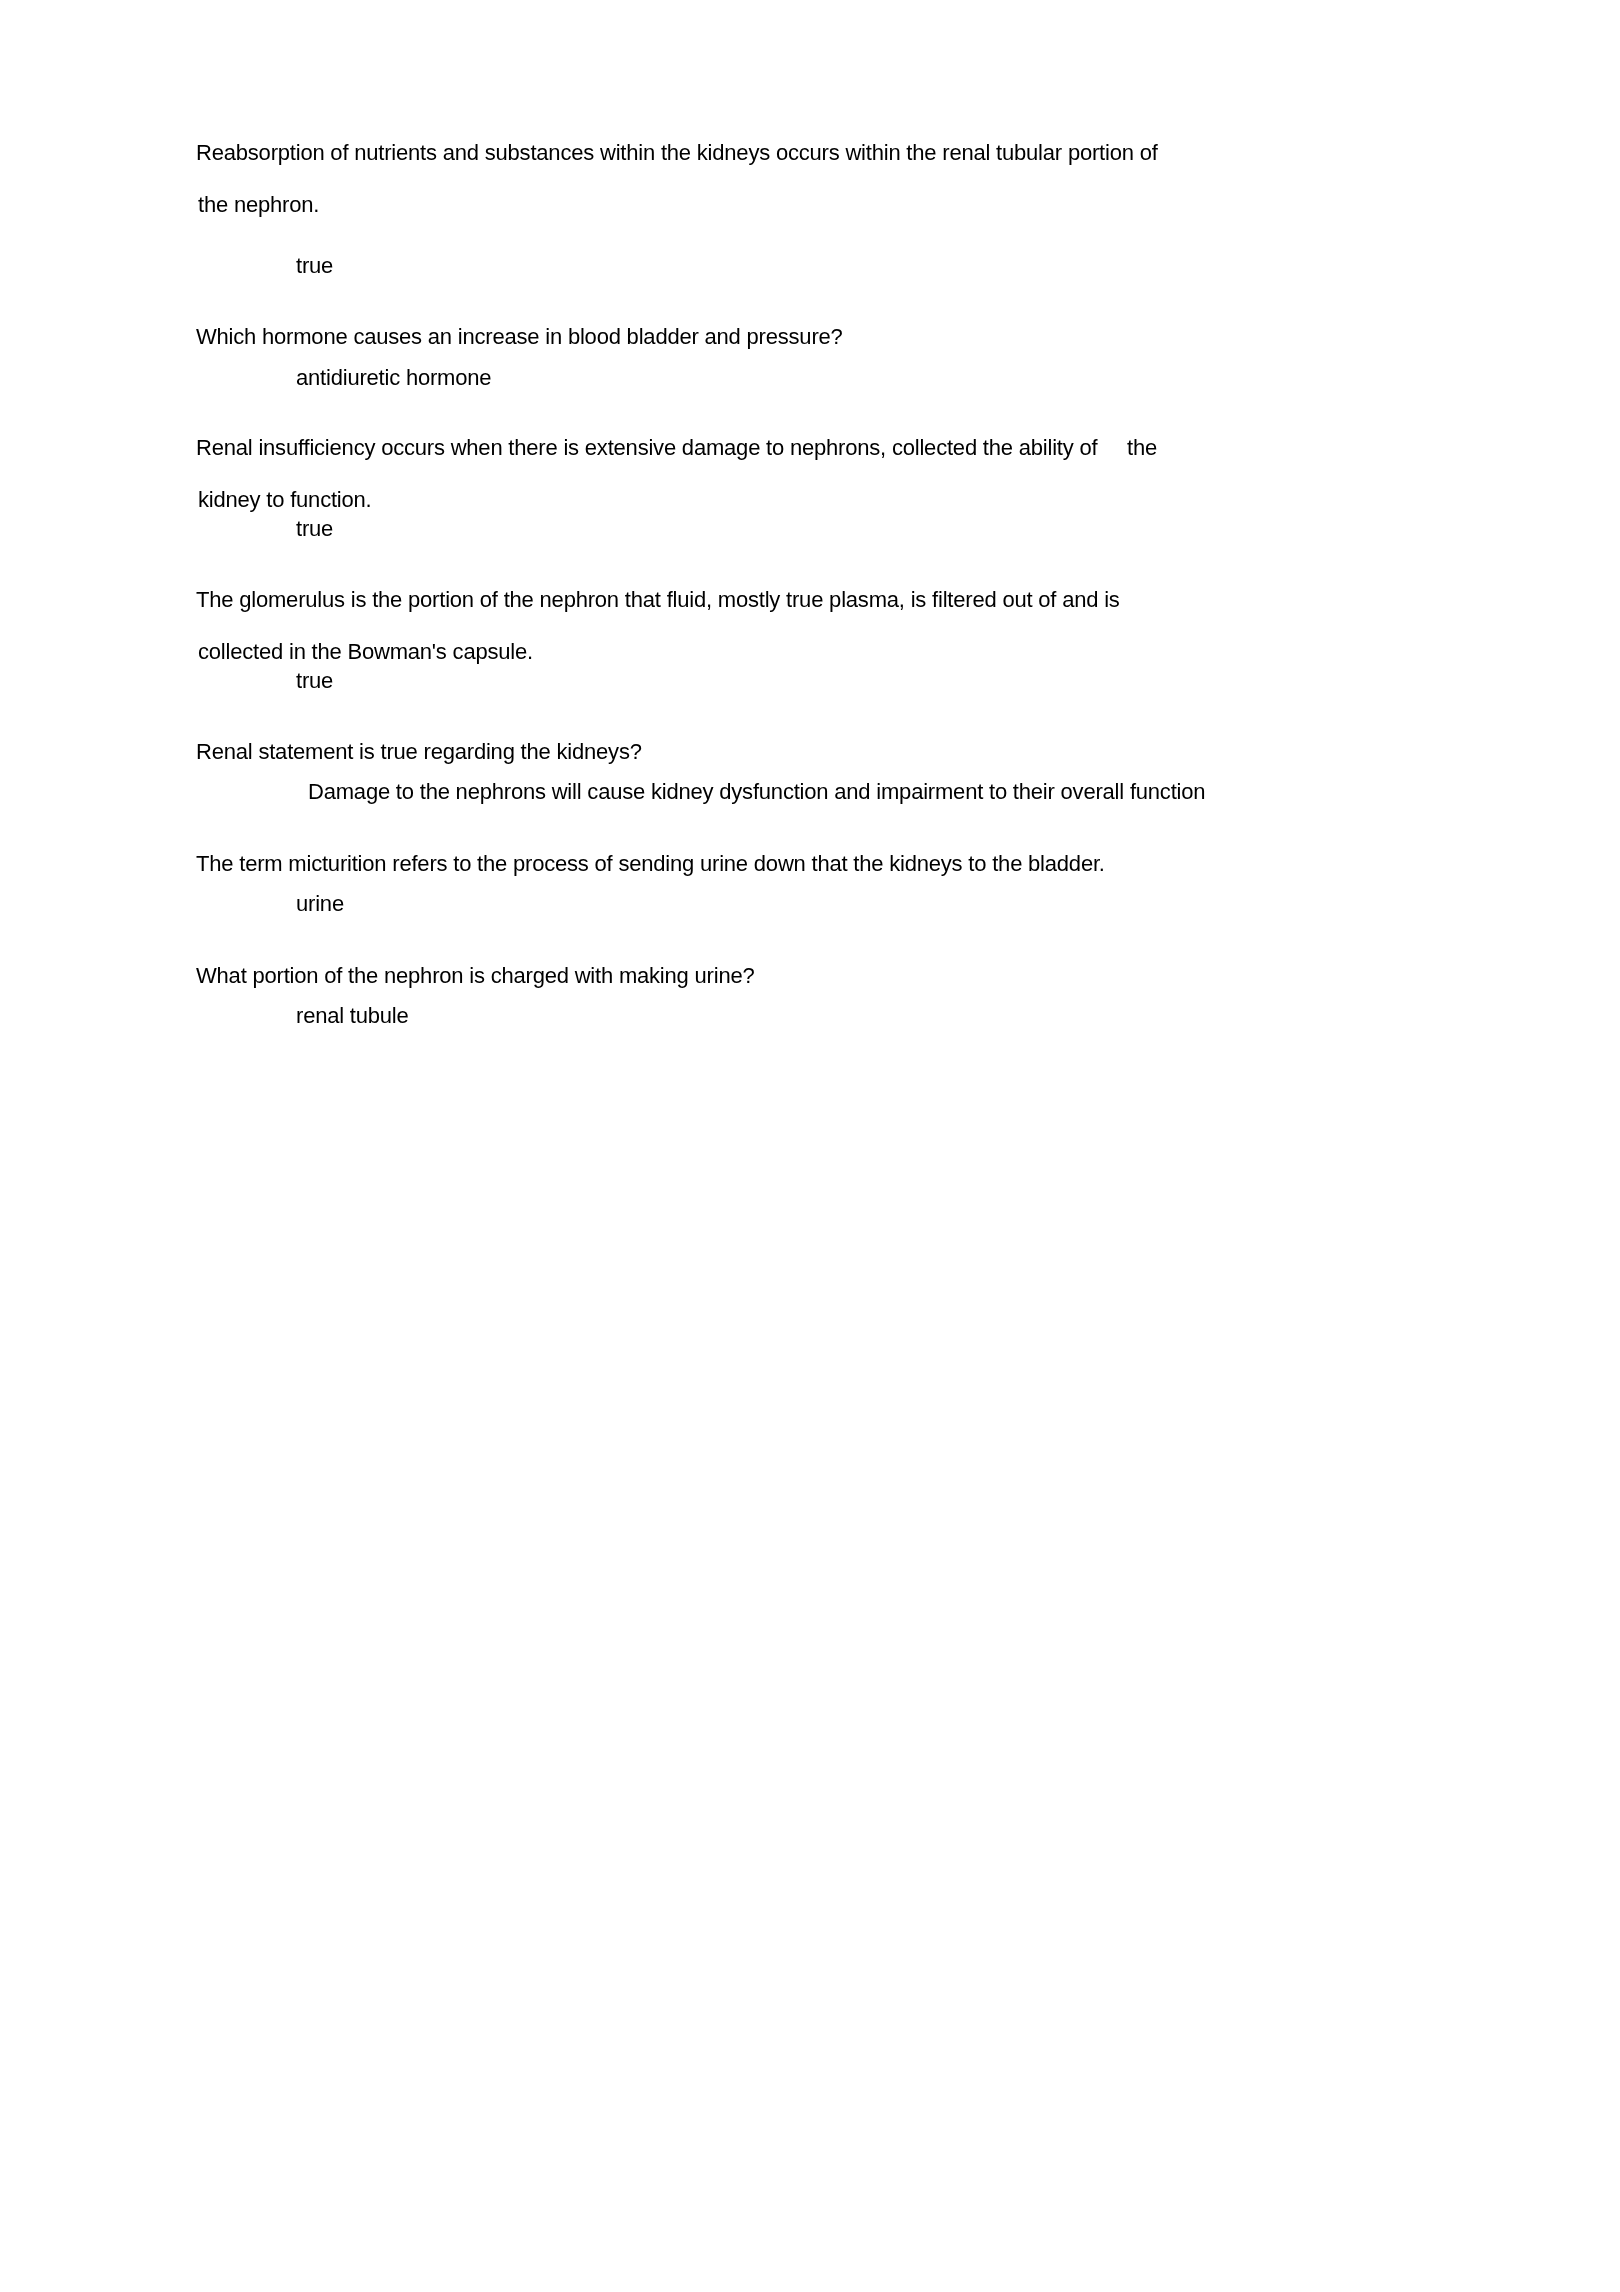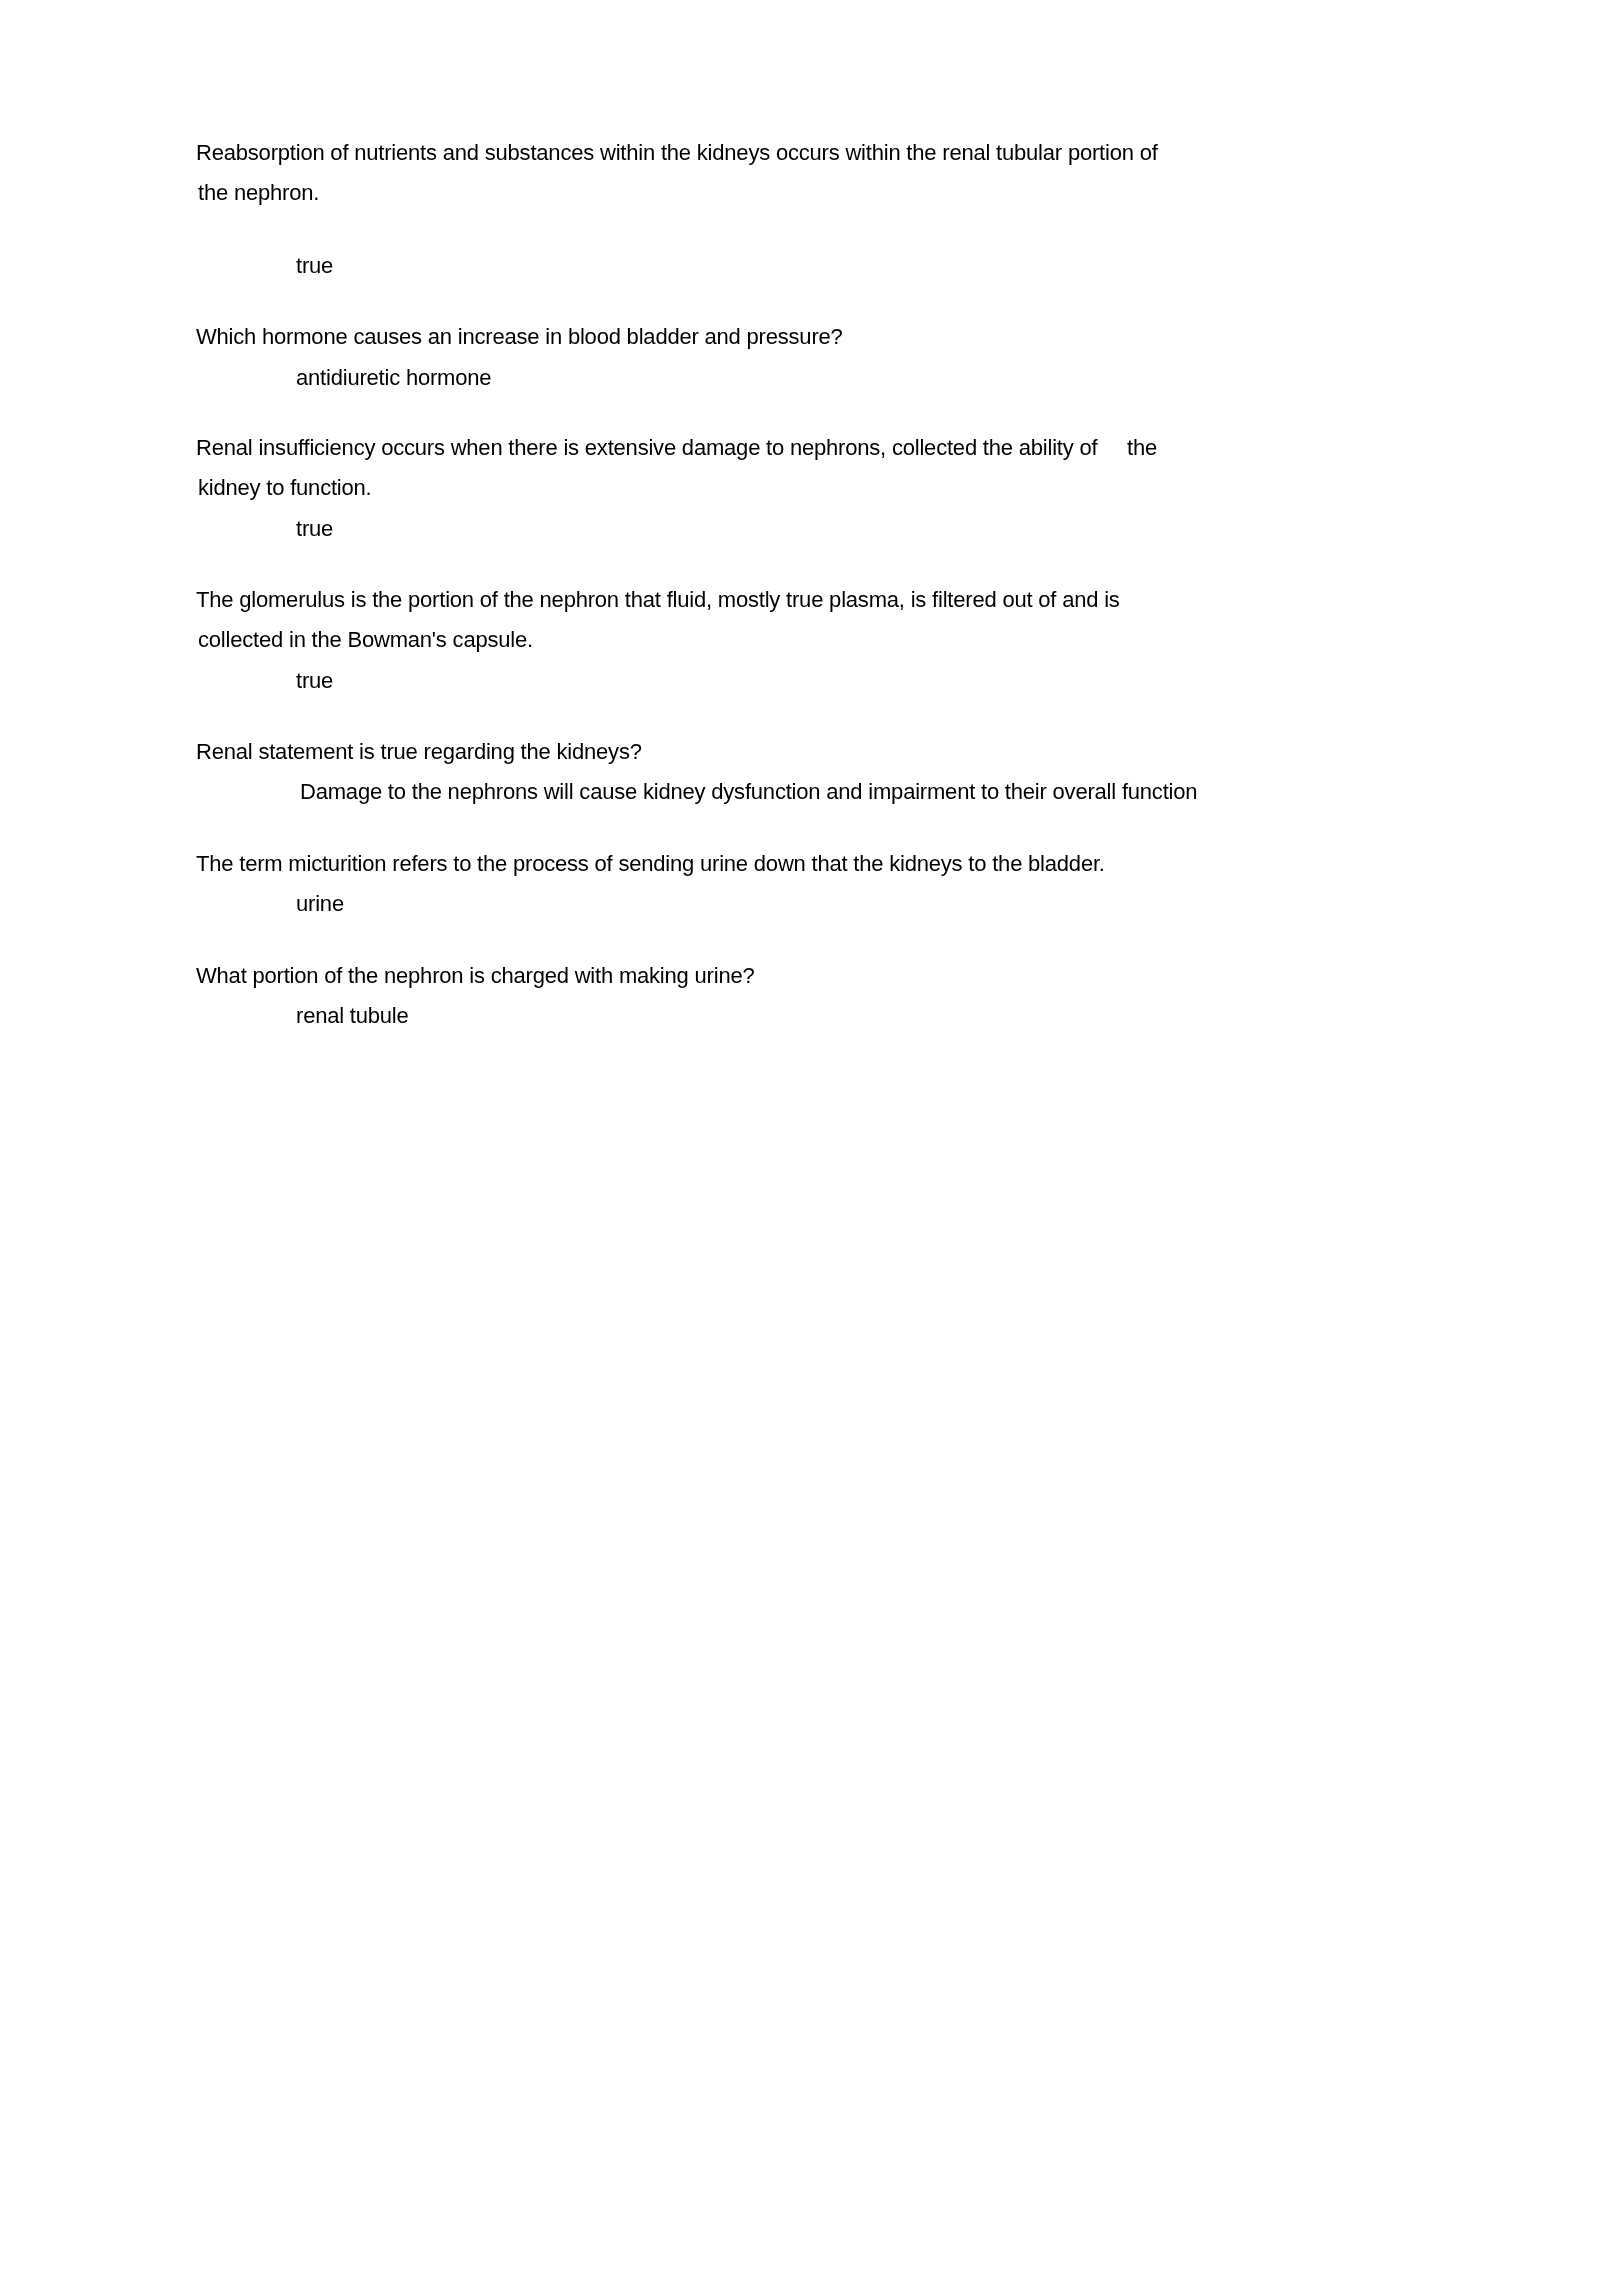--- a/index.html
+++ b/index.html
@@ -1,20 +1,20 @@
 <!DOCTYPE html>
 <html><head>
   <meta charset="utf-8">
   <style>
     html, body { margin: 0; padding: 0; background: #ffffff; }
     body { width: 1620px; height: 2293px; position: relative; overflow: hidden;
            font-family: "Liberation Sans", "DejaVu Sans", sans-serif; color: #000; }
     .line { position: absolute; font-size: 22px; line-height: 31px; white-space: nowrap; letter-spacing: -0.2px; }
     .q { left: 196px; }
-    .q2 { left: 198px; }
+    .q2 { left: 198px; margin-top: 12px; }
     .a { left: 296px; }
   </style>
 </head>
 <body>
 
 <div>
 
   <div class="line q" style="top:137px">Reabsorption of nutrients and substances within the kidneys occurs within the renal tubular portion of</div>
   <div class="line q2" style="top:177px">the nephron.</div>
   <div class="line a" style="top:250px">true</div>
@@ -24,21 +24,21 @@
 
   <div class="line q" style="top:432px; white-space: pre">Renal insufficiency occurs when there is extensive damage to nephrons, collected the ability of     the</div>
   <div class="line q2" style="top:472px">kidney to function.</div>
   <div class="line a" style="top:513px">true</div>
 
   <div class="line q" style="top:584px">The glomerulus is the portion of the nephron that fluid, mostly true plasma, is filtered out of and is</div>
   <div class="line q2" style="top:624px">collected in the Bowman's capsule.</div>
   <div class="line a" style="top:665px">true</div>
 
   <div class="line q" style="top:736px">Renal statement is true regarding the kidneys?</div>
-  <div class="line a" style="top:776px; left:300px">Damage to the nephrons will cause kidney dysfunction and impairment to their overall function</div>
+  <div class="line a" style="top:776px; left:308px">Damage to the nephrons will cause kidney dysfunction and impairment to their overall function</div>
 
   <div class="line q" style="top:848px">The term micturition refers to the process of sending urine down that the kidneys to the bladder.</div>
   <div class="line a" style="top:888px">urine</div>
 
   <div class="line q" style="top:960px">What portion of the nephron is charged with making urine?</div>
   <div class="line a" style="top:1000px">renal tubule</div>
 </div>
 
 
 </body></html>

